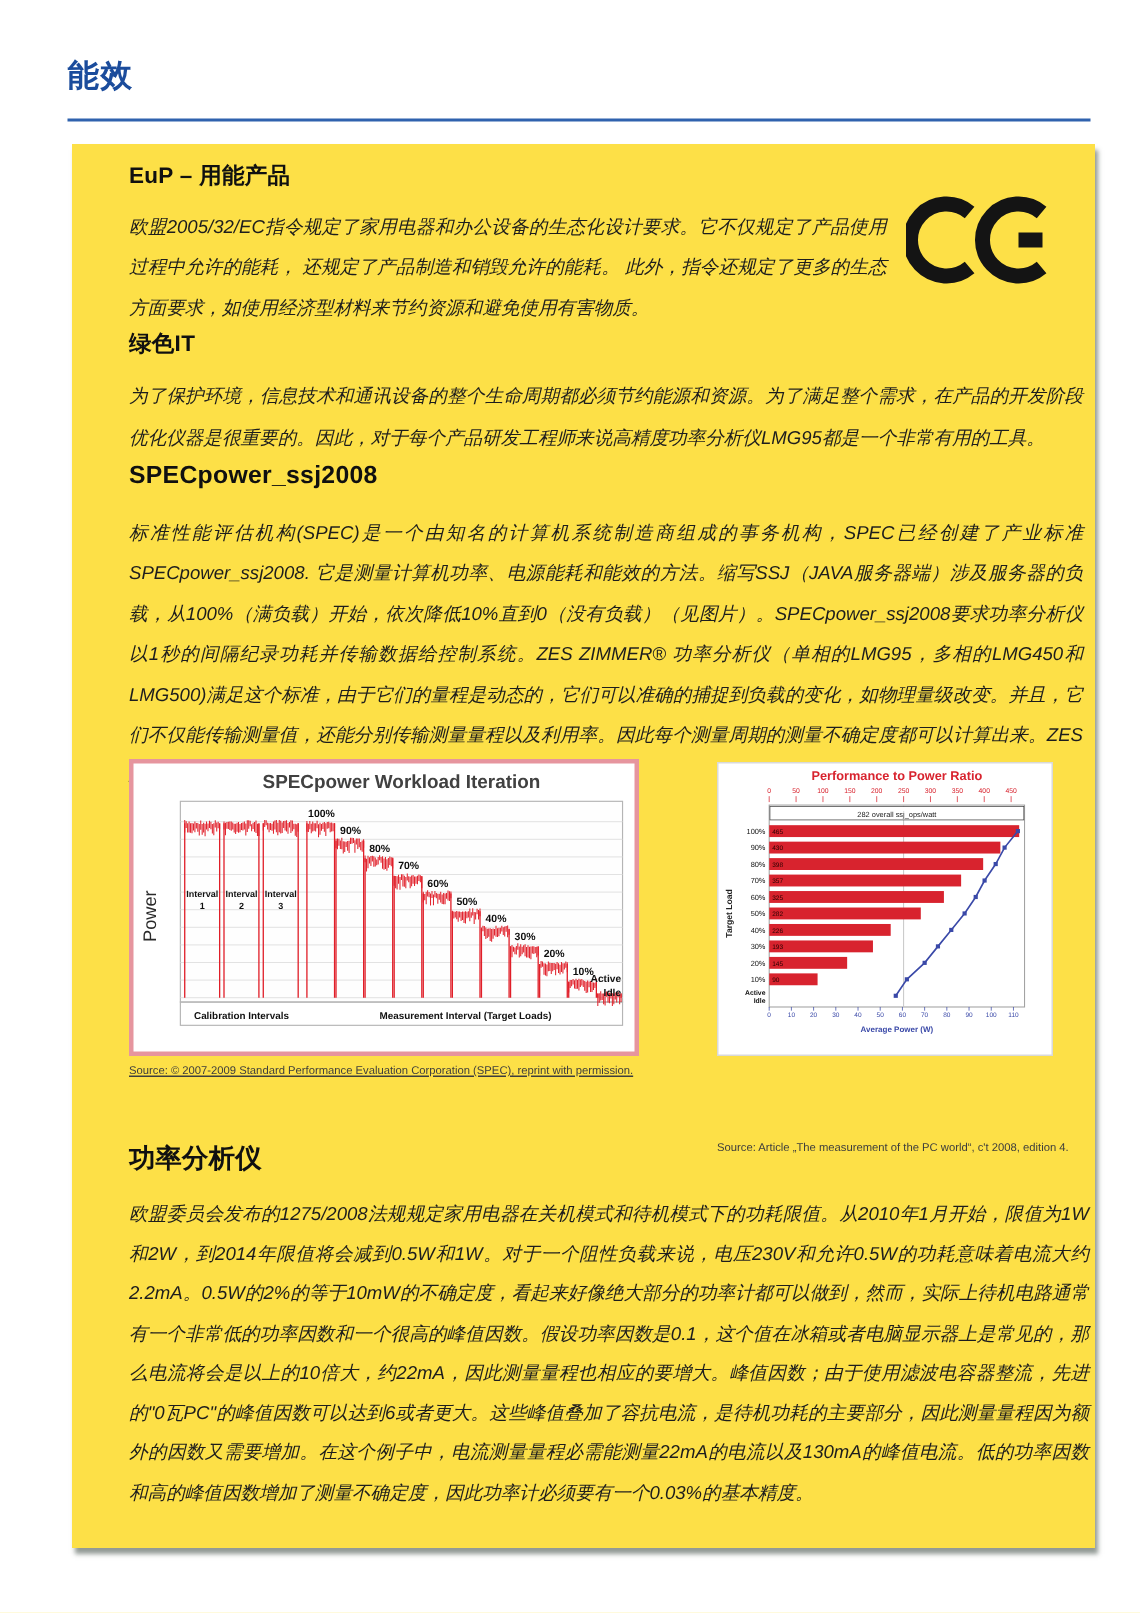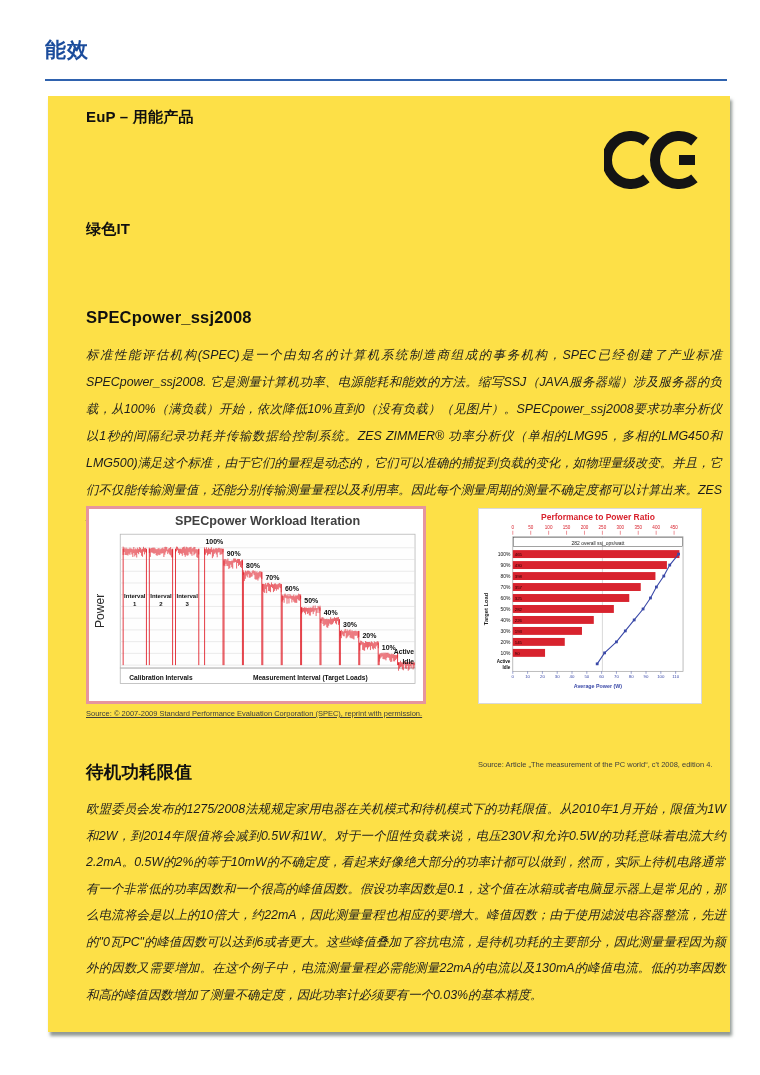--- a/index.html
+++ b/index.html
@@ -24,30 +24,32 @@
 <body>
 
 <div class="page">
 
   <div class="page-title">能效</div>
   <div class="title-rule"></div>
 
   <div class="panel">
 
     <div class="h-section" style="left:38px;top:12px;font-size:15px;">EuP – 用能产品</div>
+    <div class="body-text" style="left:38px;top:42px;width:505px;">欧盟2005/32/EC指令规定了家用电器和办公设备的生态化设计要求。它不仅规定了产品使用过程中允许的能耗， 还规定了产品制造和销毁允许的能耗。 此外，指令还规定了更多的生态方面要求，如使用经济型材料来节约资源和避免使用有害物质。</div>
 
     <div class="ce">
       <svg width="100" height="60" viewBox="0 0 100 60">
         <path d="M42.4 11.6 A24 24 0 1 0 42.4 48.4" fill="none" stroke="#141414" stroke-width="10"></path>
         <path d="M90.4 11.6 A24 24 0 1 0 90.4 48.4" fill="none" stroke="#141414" stroke-width="10"></path>
         <path d="M75 30 L91 30" fill="none" stroke="#141414" stroke-width="10"></path>
       </svg>
     </div>
 
     <div class="h-section" style="left:38px;top:124px;font-size:15px;">绿色IT</div>
+    <div class="body-text" style="left:38px;top:154px;width:636px;line-height:28px;">为了保护环境，信息技术和通讯设备的整个生命周期都必须节约能源和资源。为了满足整个需求，在产品的开发阶段优化仪器是很重要的。因此，对于每个产品研发工程师来说高精度功率分析仪LMG95都是一个非常有用的工具。</div>
 
     <div class="h-section" style="left:38px;top:212px;font-size:16.5px;">SPECpower_ssj2008</div>
     <div class="body-text" style="left:38px;top:246px;width:636px;">标准性能评估机构(SPEC)是一个由知名的计算机系统制造商组成的事务机构，SPEC已经创建了产业标准SPECpower_ssj2008. 它是测量计算机功率、电源能耗和能效的方法。缩写SSJ（JAVA服务器端）涉及服务器的负载，从100%（满负载）开始，依次降低10%直到0（没有负载）（见图片）。SPECpower_ssj2008要求功率分析仪以1秒的间隔纪录功耗并传输数据给控制系统。ZES ZIMMER® 功率分析仪（单相的LMG95，多相的LMG450和LMG500)满足这个标准，由于它们的量程是动态的，它们可以准确的捕捉到负载的变化，如物理量级改变。并且，它们不仅能传输测量值，还能分别传输测量量程以及利用率。因此每个测量周期的测量不确定度都可以计算出来。ZES ZIMMER® LMG系列功率分析仪已经通过SPEC批准确认</div>
 
     <div class="chart-box chart-left">
       <svg id="chart-left-svg" width="334" height="192" viewBox="0 0 340 198">
           <text x="182" y="17" font-size="13" fill="#414141" text-anchor="middle" font-weight="600" font-family="&quot;Liberation Sans&quot;,sans-serif">SPECpower Workload Iteration</text>
           <text x="13" y="105" font-size="12.5" fill="#2a2a2a" text-anchor="middle" font-weight="500" font-family="&quot;Liberation Sans&quot;,sans-serif" transform="rotate(-90 13 105)">Power</text>
           <rect x="30" y="26" width="304" height="138" fill="#fefefe" stroke="#b5b5b5" stroke-width="0.8"></rect>
           <rect x="30" y="164" width="304" height="16" fill="none" stroke="#b5b5b5" stroke-width="0.8"></rect>
@@ -208,17 +210,17 @@
           <line x1="168.6086956521739" y1="164" x2="168.6086956521739" y2="166.5" stroke="#3a49a8" stroke-width="0.5"></line>
           <text x="183.56521739130434" y="171" font-size="4.4" fill="#3a49a8" text-anchor="middle" font-weight="normal" font-family="&quot;Liberation Sans&quot;,sans-serif">100</text>
           <line x1="183.56521739130434" y1="164" x2="183.56521739130434" y2="166.5" stroke="#3a49a8" stroke-width="0.5"></line>
           <text x="198.52173913043478" y="171" font-size="4.4" fill="#3a49a8" text-anchor="middle" font-weight="normal" font-family="&quot;Liberation Sans&quot;,sans-serif">110</text>
           <line x1="198.52173913043478" y1="164" x2="198.52173913043478" y2="166.5" stroke="#3a49a8" stroke-width="0.5"></line>
           <text x="120" y="181" font-size="5.4" fill="#3a49a8" text-anchor="middle" font-weight="bold" font-family="&quot;Liberation Sans&quot;,sans-serif">Average Power (W)</text>
         </svg>
     </div>
     <div class="cap" style="left:430px;top:616px;width:252px;margin-top:48px;">Source: Article „The measurement of the PC world“, c't 2008, edition 4.</div>
 
-    <div class="h-section" style="left:38px;top:664px;font-size:17.5px;">待机功耗限值</div>
+    <div class="h-section" style="left:38px;top:664px;font-size:17.5px;">功率分析仪</div>
     <div class="body-text" style="left:38px;top:700px;width:640px;line-height:26.5px;">欧盟委员会发布的1275/2008法规规定家用电器在关机模式和待机模式下的功耗限值。从2010年1月开始，限值为1W和2W，到2014年限值将会减到0.5W和1W。对于一个阻性负载来说，电压230V和允许0.5W的功耗意味着电流大约2.2mA。0.5W的2%的等于10mW的不确定度，看起来好像绝大部分的功率计都可以做到，然而，实际上待机电路通常有一个非常低的功率因数和一个很高的峰值因数。假设功率因数是0.1，这个值在冰箱或者电脑显示器上是常见的，那么电流将会是以上的10倍大，约22mA，因此测量量程也相应的要增大。峰值因数；由于使用滤波电容器整流，先进的"0瓦PC"的峰值因数可以达到6或者更大。这些峰值叠加了容抗电流，是待机功耗的主要部分，因此测量量程因为额外的因数又需要增加。在这个例子中，电流测量量程必需能测量22mA的电流以及130mA的峰值电流。低的功率因数和高的峰值因数增加了测量不确定度，因此功率计必须要有一个0.03%的基本精度。</div>
 
   </div>
 </div>
 
 </body></html>

